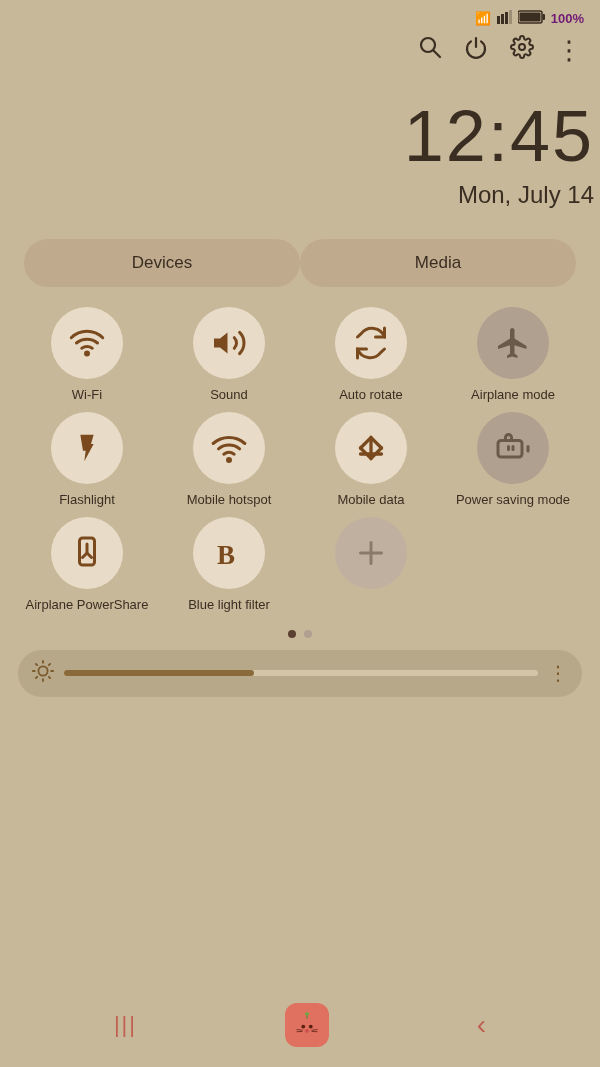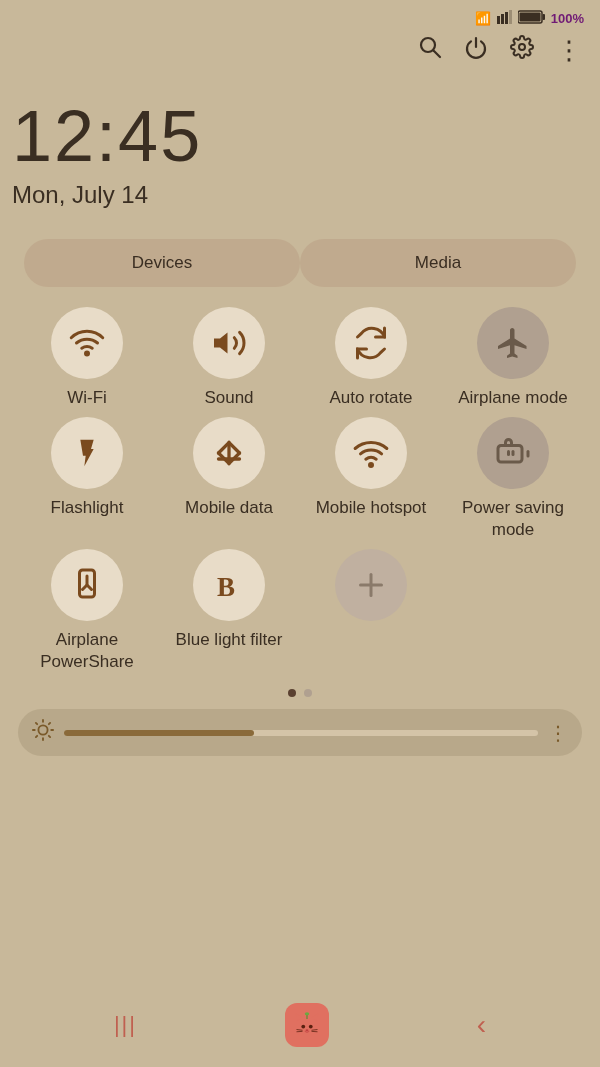--- a/index.html
+++ b/index.html
@@ -39,22 +39,22 @@
     .action-bar-icon {
       font-size: 22px;
       color: #3a2e22;
       cursor: pointer;
     }
 
     
     .clock-section {
       display: flex;
       flex-direction: column;
-      align-items: flex-start;
-      padding: 20px 12px 30px;
+      align-items: flex-end;
+      padding: 20px 6px 30px;
     }
     .clock-time {
       font-size: 72px;
       font-weight: 300;
       color: #3a2e22;
       letter-spacing: 2px;
     }
     .clock-date {
       font-size: 24px;
       color: #3a2e22;
@@ -105,21 +105,21 @@
     }
     .qs-icon-active {
       background-color: #e8dcc8;
       color: #7a4a1e;
     }
     .qs-icon-inactive {
       background-color: #b0a090;
       color: #6a5a4a;
     }
     .qs-label {
-      font-size: 17px;
+      font-size: 13px;
       color: #3a2e22;
       text-align: center;
       line-height: 1.3;
     }
 
     
     .page-dots {
       display: flex;
       justify-content: center;
       gap: 8px;
@@ -301,40 +301,40 @@
     <div class="qs-icon-wrap qs-icon-active">
       <svg width="32" height="36" viewBox="0 0 24 24" fill="#7a4a1e" stroke="none">
         <path d="M7 2h10l-2 7h2l-7 13 1-8H9L7 2z"></path>
       </svg>
     </div>
     <span class="qs-label">Flashlight</span>
   </div>
 
   <div class="qs-item">
     <div class="qs-icon-wrap qs-icon-active">
+      <svg width="36" height="36" viewBox="0 0 24 24" fill="none" stroke="#7a4a1e" stroke-width="2" stroke-linecap="round">
+        <path d="M5 12.55a11 11 0 0 1 14.08 0"></path>
+        <path d="M1.42 9a16 16 0 0 1 21.16 0"></path>
+        <path d="M8.53 16.11a6 6 0 0 1 6.95 0"></path>
+        <circle cx="12" cy="20" r="1" fill="#7a4a1e"></circle>
+      </svg>
+    </div>
+    <span class="qs-label">Mobile hotspot</span>
+  </div>
+
+  <div class="qs-item">
+    <div class="qs-icon-wrap qs-icon-active">
       <svg width="36" height="36" viewBox="0 0 24 24" fill="none" stroke="#7a4a1e" stroke-width="2.2" stroke-linecap="round">
         <line x1="12" y1="5" x2="12" y2="19"></line>
         <polyline points="5 12 12 5 19 12"></polyline>
         <polyline points="5 17 12 24 19 17" transform="translate(0,-5)"></polyline>
         <line x1="5" y1="16" x2="19" y2="16"></line>
       </svg>
     </div>
     <span class="qs-label">Mobile data</span>
-  </div>
-
-  <div class="qs-item">
-    <div class="qs-icon-wrap qs-icon-active">
-      <svg width="36" height="36" viewBox="0 0 24 24" fill="none" stroke="#7a4a1e" stroke-width="2" stroke-linecap="round">
-        <path d="M5 12.55a11 11 0 0 1 14.08 0"></path>
-        <path d="M1.42 9a16 16 0 0 1 21.16 0"></path>
-        <path d="M8.53 16.11a6 6 0 0 1 6.95 0"></path>
-        <circle cx="12" cy="20" r="1" fill="#7a4a1e"></circle>
-      </svg>
-    </div>
-    <span class="qs-label">Mobile hotspot</span>
   </div>
 
   <div class="qs-item">
     <div class="qs-icon-wrap qs-icon-inactive">
       <svg width="36" height="36" viewBox="0 0 24 24" fill="none" stroke="#6a5a4a" stroke-width="2" stroke-linecap="round">
         <rect x="2" y="7" width="16" height="11" rx="2"></rect>
         <path d="M22 11v3"></path>
         <path d="M7 7V5a2 2 0 0 1 4 0v2"></path>
         <path d="M9 11v2"></path>
         <path d="M12 11v2"></path>

